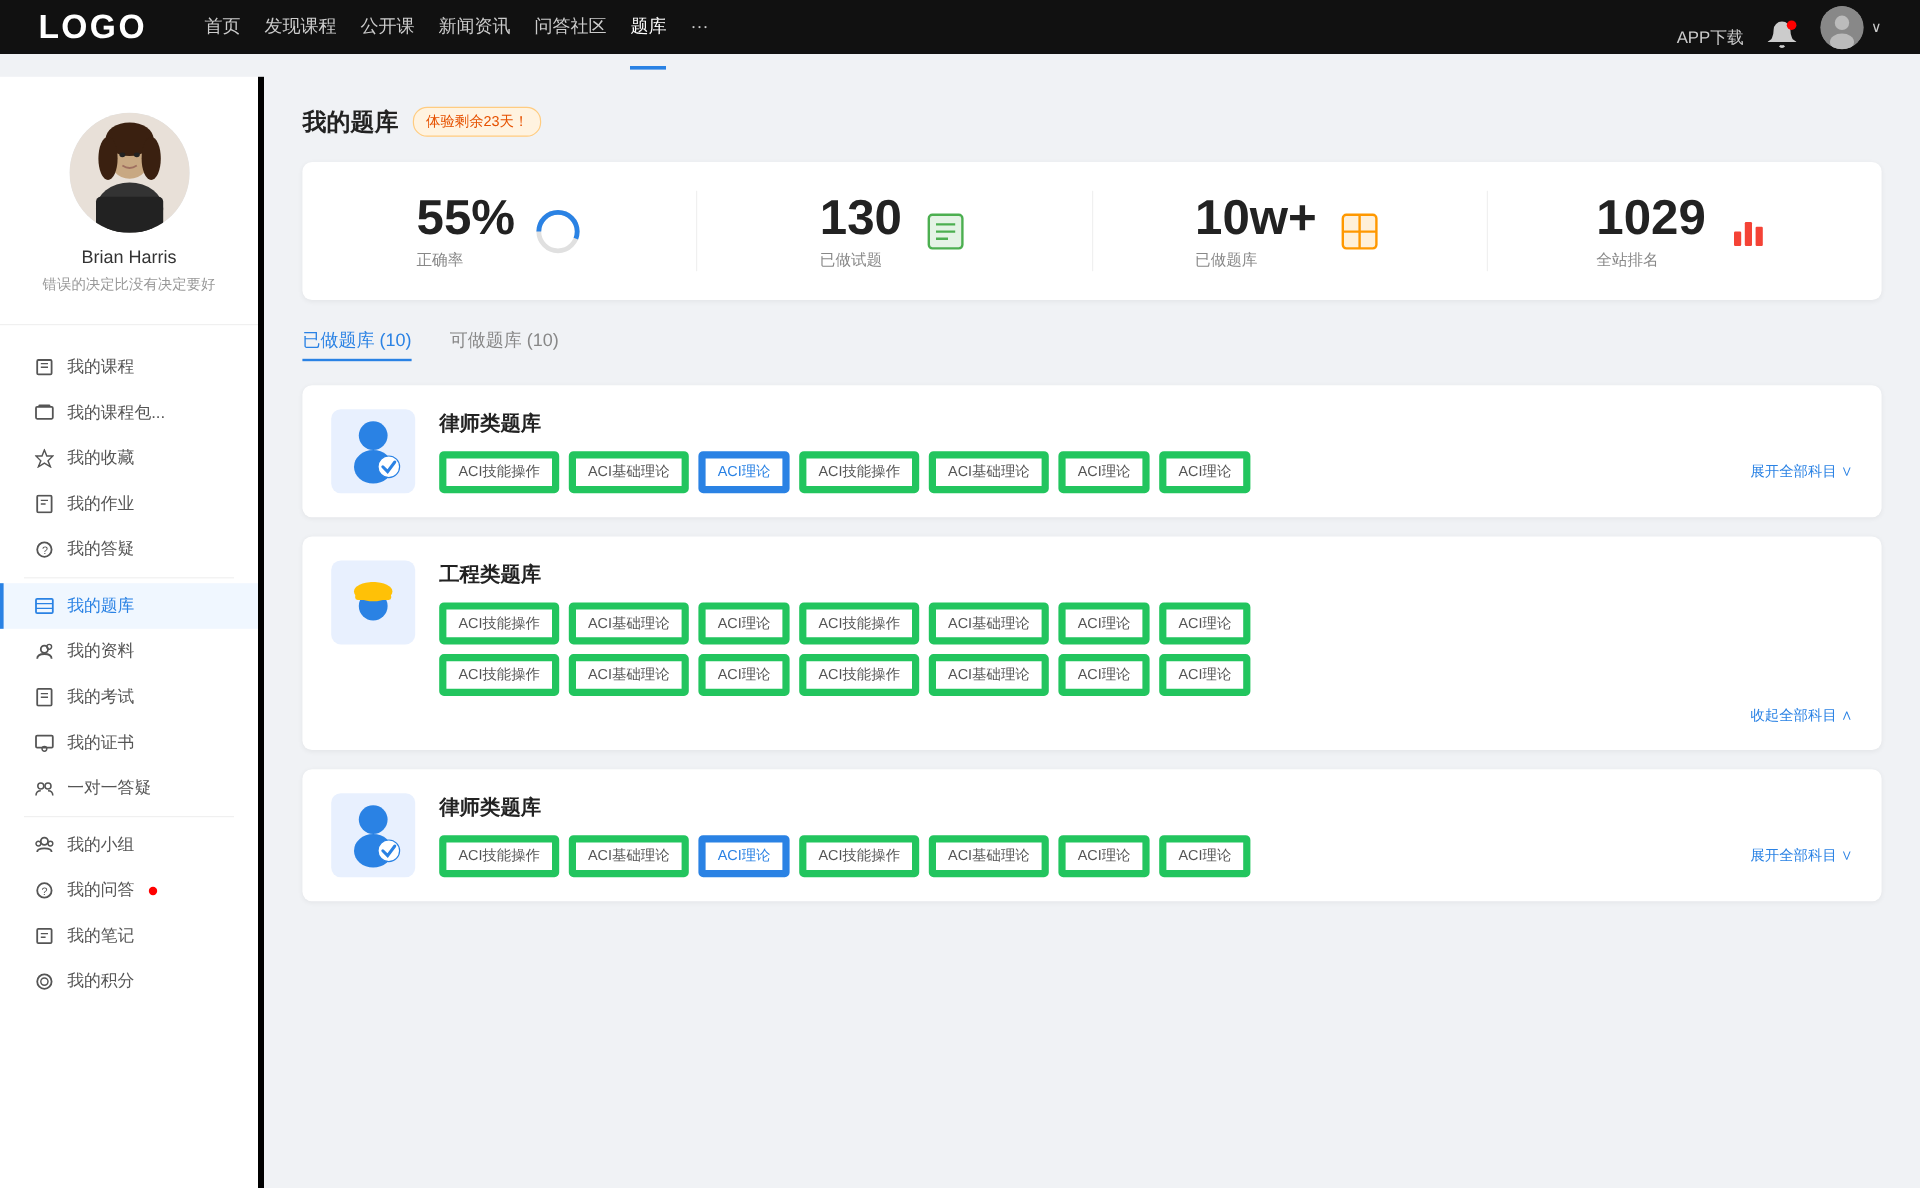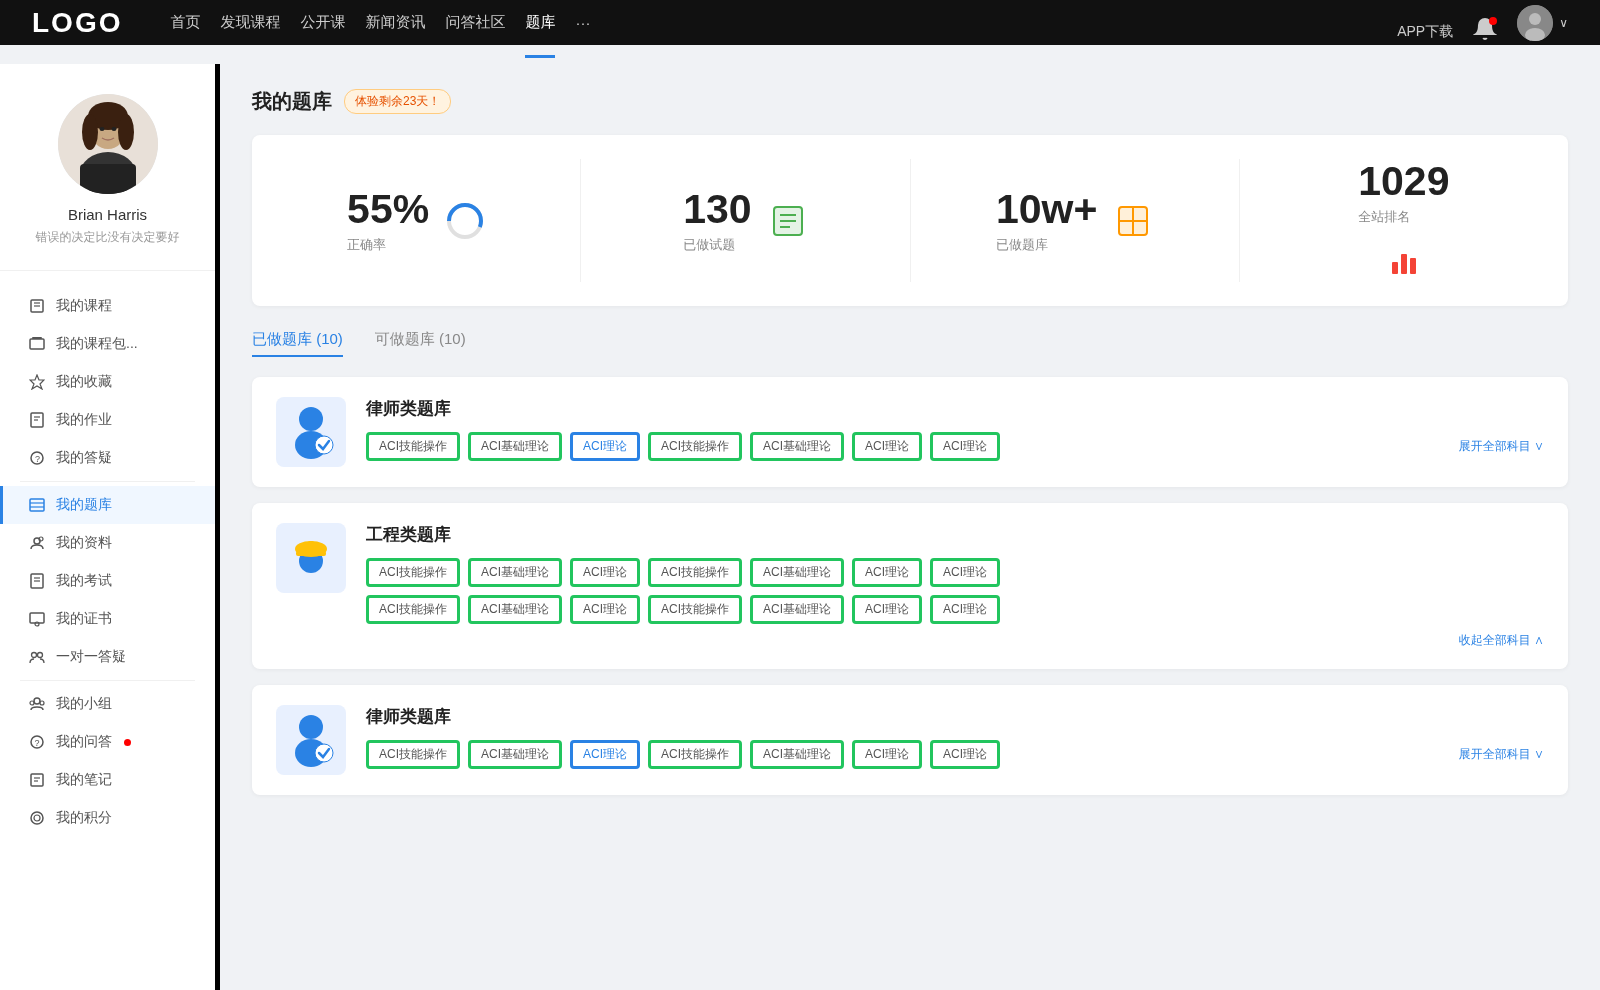--- a/index.html
+++ b/index.html
@@ -203,21 +203,21 @@
       box-shadow: 0 1px 4px rgba(0,0,0,0.05);
     }
     .stat-item {
       flex: 1;
       display: flex;
       align-items: center;
       justify-content: center;
       gap: 16px;
       border-right: 1px solid #f0f0f0;
     }
-    .stat-item:last-child { border-right: none; flex-direction: column; }
+    .stat-item:last-child { border-right: none; }
     .stat-text { }
     .stat-value {
       font-size: 41px;
       font-weight: 700;
       color: #222;
       line-height: 1.1;
     }
     .stat-label {
       font-size: 13px;
       color: #888;
@@ -280,21 +280,21 @@
       color: #222;
       margin-bottom: 12px;
     }
     .tags-row {
       display: flex;
       flex-wrap: wrap;
       gap: 8px;
       align-items: center;
     }
     .tag {
-      border: 3px solid #22c55e;
+      border: 6px solid #22c55e;
       border-radius: 4px;
       padding: 3px 10px;
       font-size: 12px;
       color: #555;
       cursor: pointer;
     }
     .tag.active {
       border-color: #2a82e4;
       color: #2a82e4;
     }

